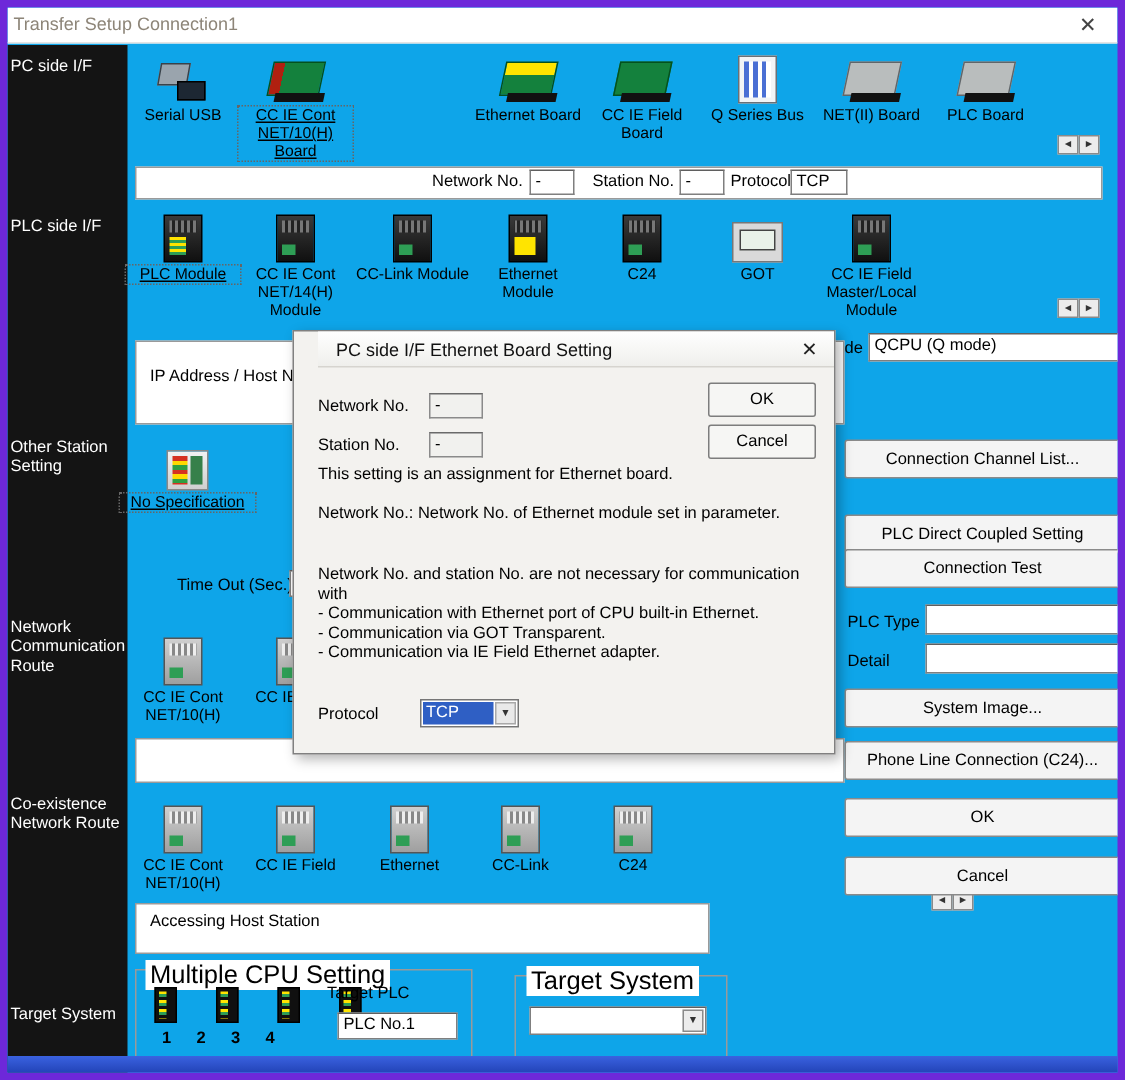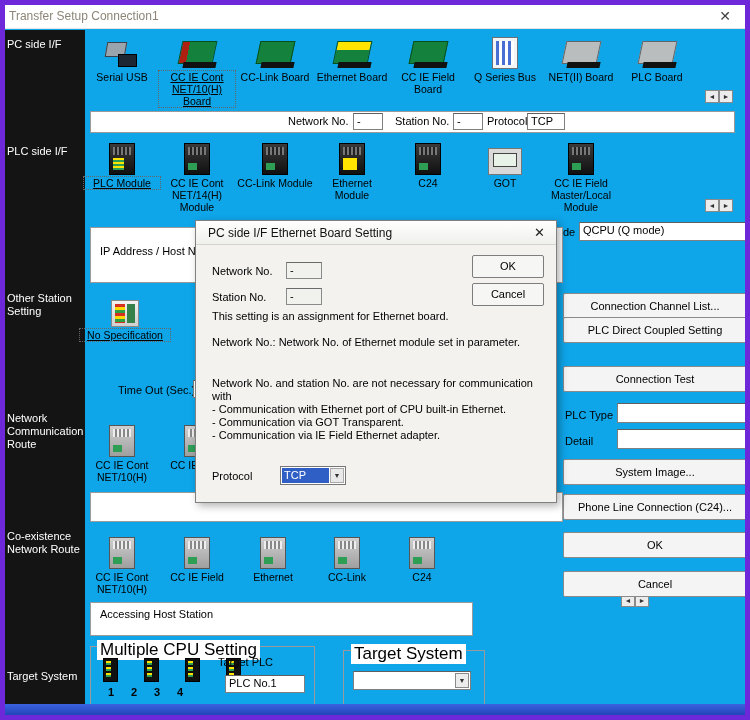--- a/index.html
+++ b/index.html
@@ -55,21 +55,21 @@
   
   .field { position:absolute; background:#fff; border:1px solid #7f7f7f; border-top-color:#5f5f5f; font-size:11px; padding:1px 3px; overflow:hidden; white-space:nowrap; }
   .box { position:absolute; border:1px solid #9a9a9a; background:#fff; }
   .btn { position:absolute; background:#f4f4f4; border:1px solid #8a8a8a; border-radius:2px; text-align:center; font-size:11px; display:flex; align-items:center; justify-content:center; cursor:pointer; }
   .scrollbtn { display:inline-block; width:14px; height:13px; background:#ececec; border:1px solid #8a8a8a; font-size:7px; text-align:center; line-height:11px; color:#333; cursor:pointer; }
   .legend { position:absolute; background:#fff; padding:0 3px; font-size:17px; }
   .groupbox { position:absolute; border:1px solid #9a9a9a; }
 
   
   .dialog { position:absolute; left:190px; top:215px; width:362px; height:283px; background:#f3f2ef; border:1px solid #808080; box-shadow:3px 3px 8px rgba(0,0,0,.3); }
-  .dtitle { position:absolute; left:0; top:0; right:0; height:24px; background:linear-gradient(#ffffff,#efefec); border-bottom:1px solid #d6d4cf;text-align:right; }
+  .dtitle { position:absolute; left:16px; top:0; right:0; height:24px; background:linear-gradient(#ffffff,#efefec); border-bottom:1px solid #d6d4cf;text-align:right; }
   .dtitle .txt { position:absolute; left:12px; top:5px; font-size:12px; color:#111; }
   .dtitle .close { position:absolute; right:11px; top:4px; font-size:13px; color:#222; cursor:pointer; }
   .dlabel { position:absolute; font-size:11px; }
   .dfield { position:absolute; background:#f1f1ee; border:1px solid #8a8a8a; border-top-color:#6a6a6a; font-size:11px; padding:1px 3px; }
   .dbtn { position:absolute; background:#f6f6f4; border:1px solid #7d7d7d; border-radius:2px; text-align:center; font-size:11px; line-height:21px; cursor:pointer; }
   .dtext { position:absolute; font-size:11px; line-height:13px; white-space:nowrap; }
   .dd { position:absolute; background:#fff; border:1px solid #767676; }
   .dd .sel { position:absolute; left:1px; top:1px; bottom:1px; right:16px; background:#2f5fc4; color:#fff; padding:0 2px; line-height:15px; }
   .dd .arrow { position:absolute; right:1px; top:1px; bottom:1px; width:14px; background:#e9e9e9; border:1px solid #a9a9a9; font-size:7px; text-align:center; line-height:13px; color:#333; }
 </style>
@@ -98,26 +98,20 @@
         <span class="ic-serial"></span>
       </div>
     <div class="lbl">Serial USB</div>
   </div>
   <div class="item" style="left:154px;top:30px">
     <div class="iconwrap">
         <span class="ic-board red"></span>
       </div>
     <div class="lbl sel">CC IE Cont NET/10(H) Board</div>
   </div>
-  <div class="item" style="left:232px;top:30px">
-    <div class="iconwrap">
-        <span class="ic-board"></span>
-      </div>
-    <div class="lbl">CC-Link Board</div>
-  </div>
   <div class="item" style="left:309px;top:30px">
     <div class="iconwrap">
         <span class="ic-board enet"></span>
       </div>
     <div class="lbl">Ethernet Board</div>
   </div>
   <div class="item" style="left:385px;top:30px">
     <div class="iconwrap">
         <span class="ic-board"></span>
       </div>
@@ -284,21 +278,21 @@
   <span class="field" style="left:220px;top:670px;width:80px;height:18px">PLC No.1</span>
 
   
   <div class="groupbox" style="left:338px;top:645px;width:142px;height:57px"></div>
   <span class="legend" style="left:346px;top:639px">Target System</span>
   <span class="field" style="left:348px;top:666px;width:118px;height:19px"></span>
   <span class="abs scrollbtn" style="left:450px;top:668px;height:15px;line-height:14px">▼</span>
 
   
   <div class="btn" style="left:558px;top:288px;width:184px;height:26px">Connection Channel List...</div>
-  <div class="btn" style="left:558px;top:312px;width:184px;height:26px">PLC Direct Coupled Setting</div>
+  <div class="btn" style="left:558px;top:338px;width:184px;height:26px">PLC Direct Coupled Setting</div>
   <div class="btn" style="left:558px;top:361px;width:184px;height:26px">Connection Test</div>
   <span class="abs" style="left:560px;top:404px">PLC Type</span>
   <span class="field" style="left:612px;top:398px;width:130px;height:20px"></span>
   <span class="abs" style="left:560px;top:430px">Detail</span>
   <span class="field" style="left:612px;top:424px;width:130px;height:20px"></span>
   <div class="btn" style="left:558px;top:454px;width:184px;height:26px">System Image...</div>
   <div class="btn" style="left:558px;top:489px;width:184px;height:26px">Phone Line Connection (C24)...</div>
   <div class="btn" style="left:558px;top:527px;width:184px;height:26px">OK</div>
   <div class="btn" style="left:558px;top:566px;width:184px;height:26px">Cancel</div>
 

